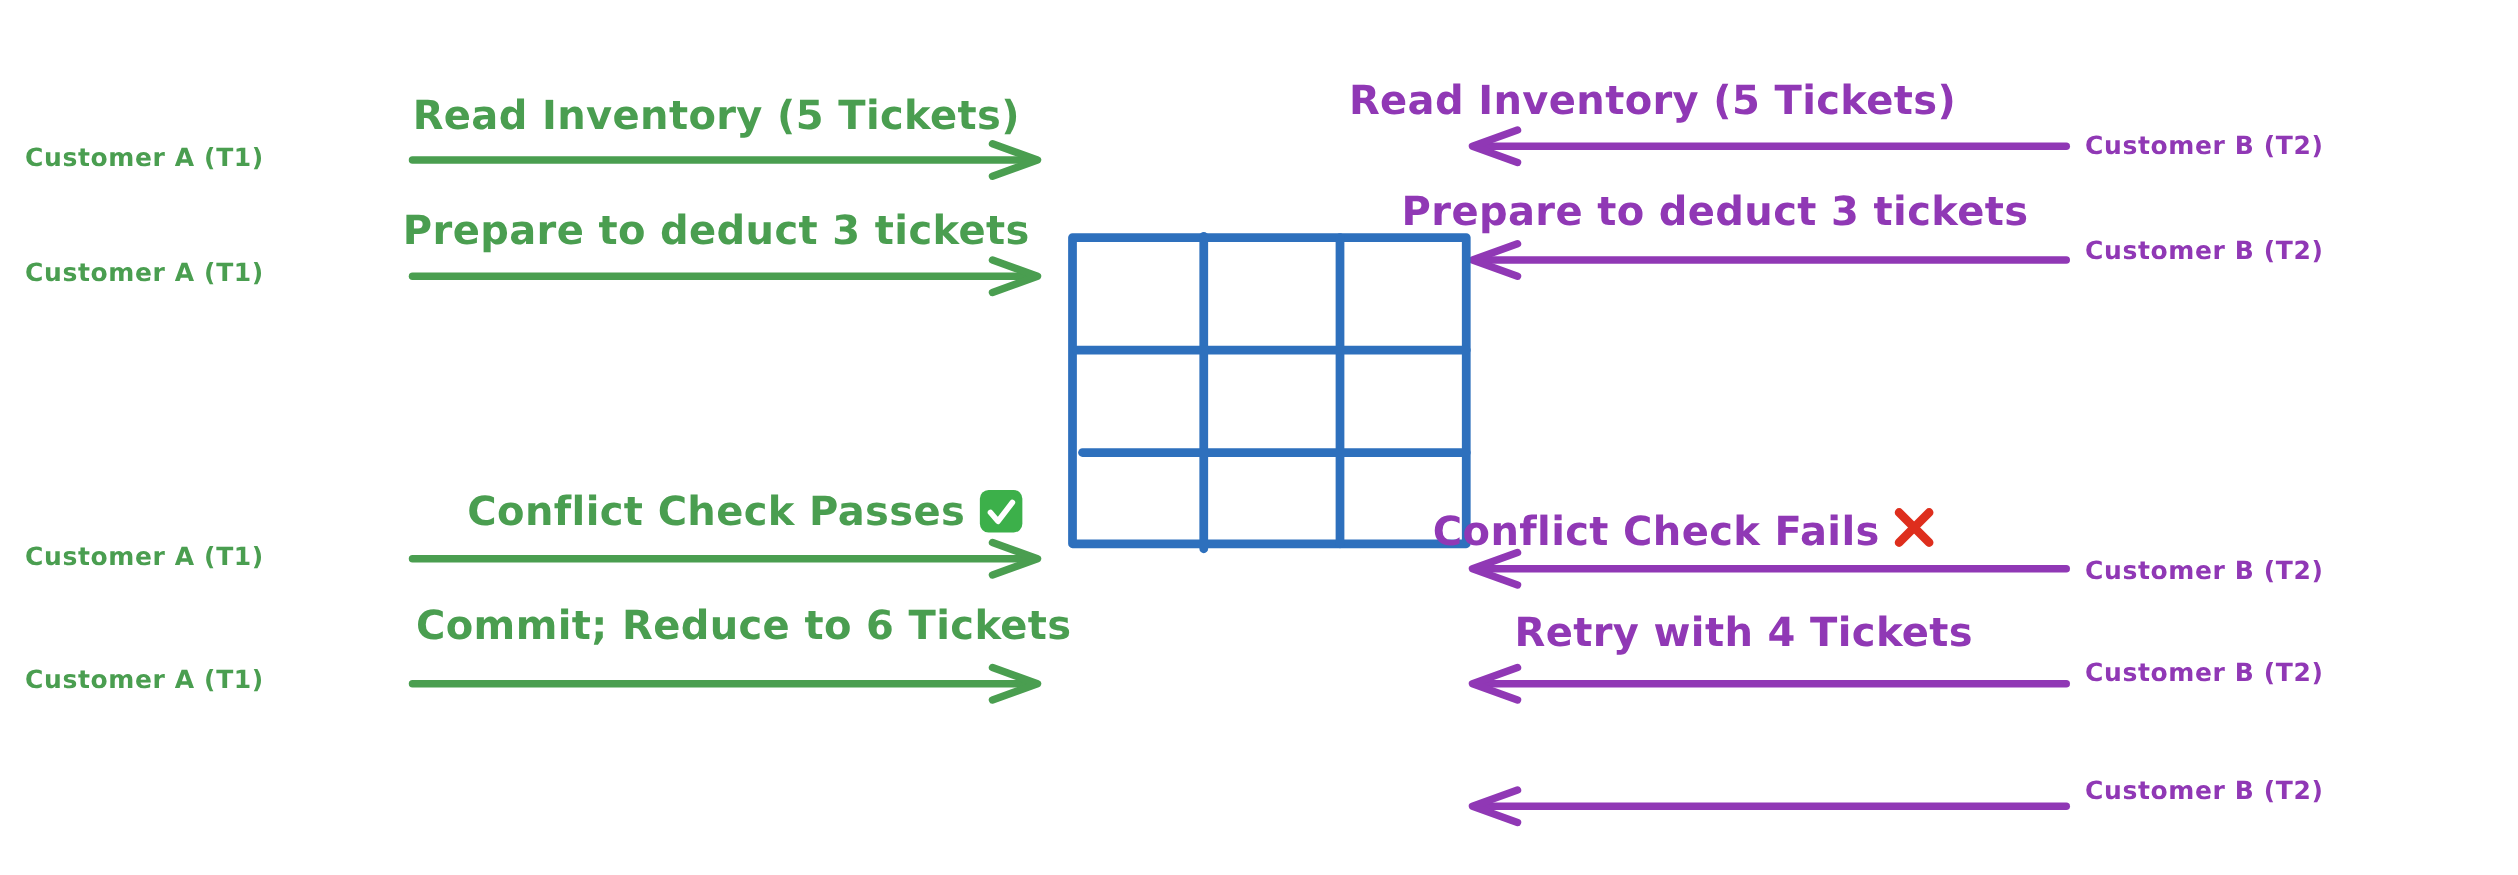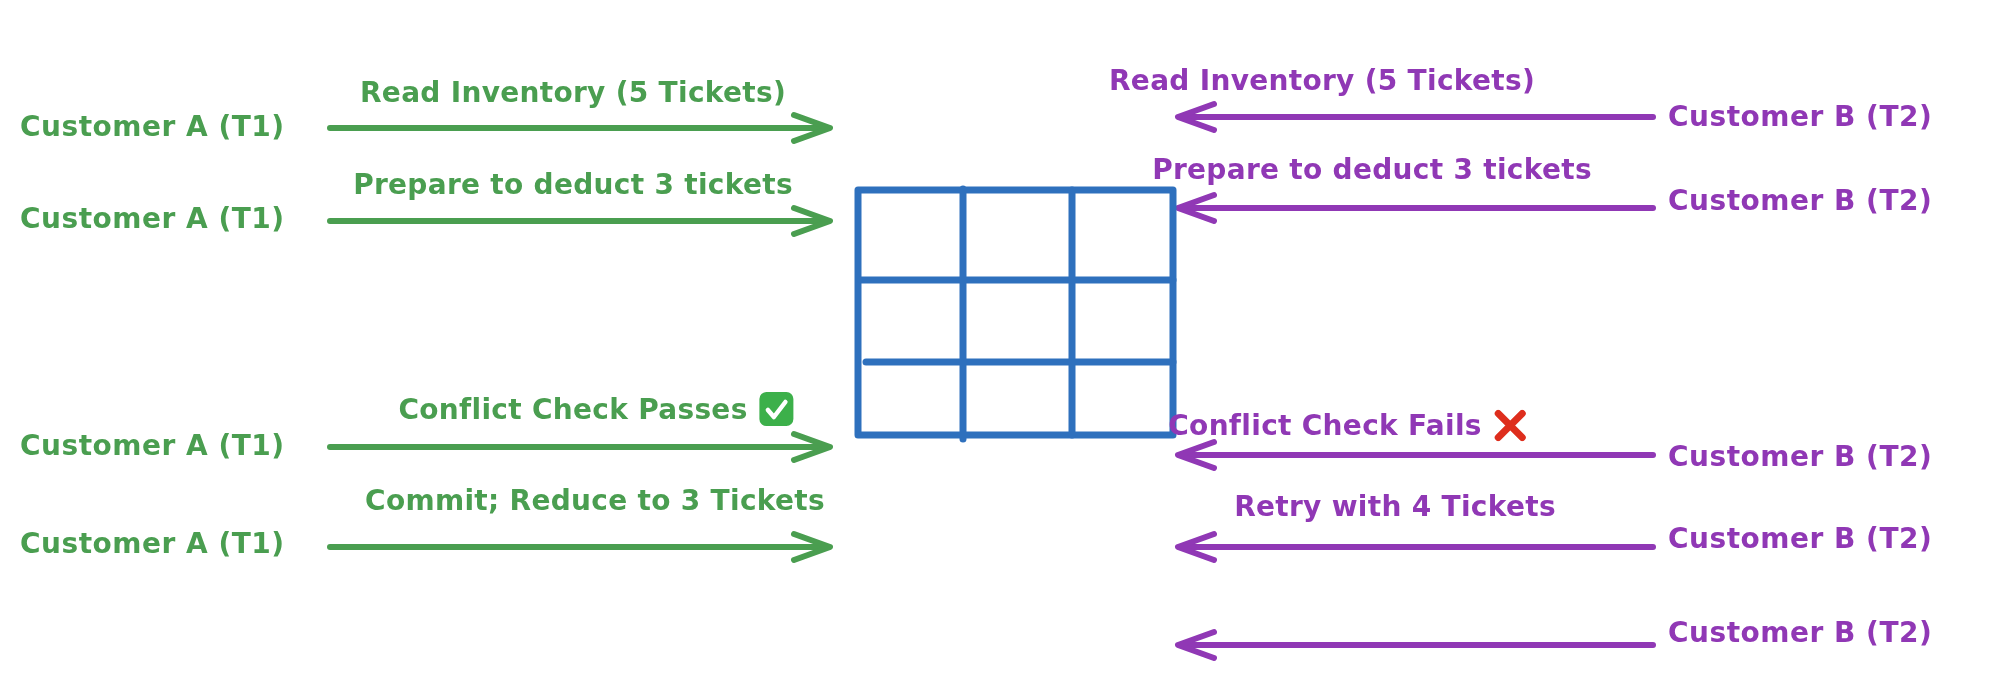--- a/index.html
+++ b/index.html
@@ -18,33 +18,32 @@
   .overlay-svg {
     position: absolute;
     left: 0;
     top: 0;
     width: 2014px;
     height: 700px;
   }
   .actor {
     position: absolute;
     transform: translateY(-50%);
-    font-size: 28px;
+    font-size: 20px;
     font-weight: 600;
     white-space: nowrap;
     letter-spacing: 0.5px;
   }
   .msg-label {
     position: absolute;
     transform: translate(-50%, -50%);
-    font-size: 28px;
+    font-size: 32px;
     font-weight: 600;
     white-space: nowrap;
     display: flex;
-    align-items: center;
     gap: 10px;
     letter-spacing: 0.3px;
   }
   .green  { color: #4a9e50; }
   .purple { color: #9038b5; }
   .emoji-icon { display: inline-block; flex: 0 0 auto; }
 </style>
 </head>
 <body>
 
@@ -115,21 +114,21 @@
     <span>Prepare to deduct 3 tickets</span>
   </div>
   <div class="msg-label green" style="left:597px; top:409px;">
     <span>Conflict Check Passes</span>
     <svg class="emoji-icon" width="38" height="38" viewBox="0 0 38 38">
       <rect x="2" y="2" width="34" height="34" rx="7" fill="#3cb04a"></rect>
       <path d="M10.5 20 L16.5 27 L28 12" stroke="#ffffff" stroke-width="4.5" fill="none" stroke-linecap="round" stroke-linejoin="round"></path>
     </svg>
   </div>
   <div class="msg-label green" style="left:595px; top:500px;">
-    <span>Commit; Reduce to 3 Tickets</span>
+    <span>Commit; Reduce to 6 Tickets</span>
   </div>
 
   <div class="actor purple" style="left:1668px; top:116px;">Customer B (T2)</div>
   <div class="actor purple" style="left:1668px; top:200px;">Customer B (T2)</div>
   <div class="actor purple" style="left:1668px; top:456px;">Customer B (T2)</div>
   <div class="actor purple" style="left:1668px; top:538px;">Customer B (T2)</div>
   <div class="actor purple" style="left:1668px; top:632px;">Customer B (T2)</div>
 
   <div class="msg-label purple" style="left:1322px; top:80px;">
     <span>Read Inventory (5 Tickets)</span>

